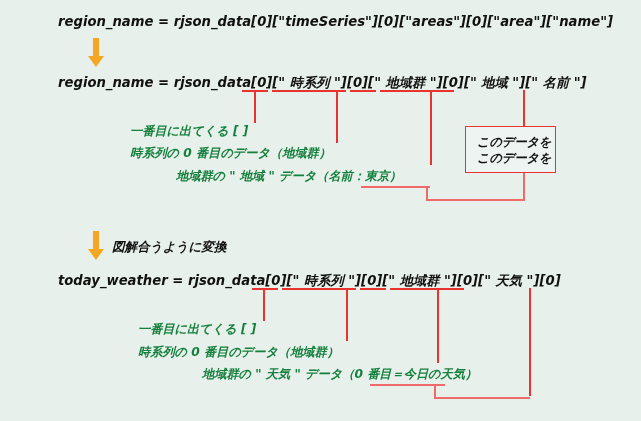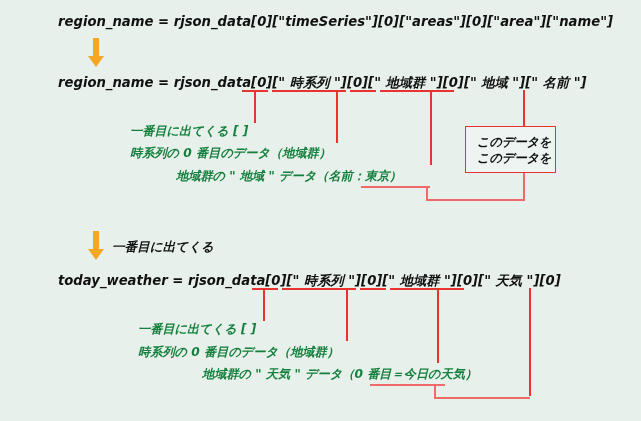--- a/index.html
+++ b/index.html
@@ -114,21 +114,21 @@
   <div class="callout" style="left:465px; top:126px; width:91px; height:47px;">
     <span>このデータを</span>
     <span>このデータを</span>
   </div>
 
 
   <svg class="arrow" style="left:88px; top:231px;" viewBox="0 0 16 30">
     <path d="M5 0 H11 V18 H16 L8 29 L0 18 H5 Z" fill="#f5a623"></path>
   </svg>
 
-  <div class="jp-line" style="left:112px; top:239px;">一番目に出てくる</div>
+  <div class="jp-line" style="left:112px; top:239px;">図解合うように変換</div>
 
   <div class="code-line" style="left:58px; top:272px;">today_weather = rjson_data[0][" 時系列 "][0][" 地域群 "][0][" 天気 "][0]</div>
 
   <div class="rline" style="left:252px; top:288px; width:26px; height:1.6px;"></div>
   <div class="rline" style="left:282px; top:288px; width:74px; height:1.6px;"></div>
   <div class="rline" style="left:360px; top:288px; width:26px; height:1.6px;"></div>
   <div class="rline" style="left:390px; top:288px; width:74px; height:1.6px;"></div>
 
   <div class="rline" style="left:263px; top:288px; width:1.6px; height:33px;"></div>
   <div class="rline" style="left:346px; top:288px; width:1.6px; height:53px;"></div>

